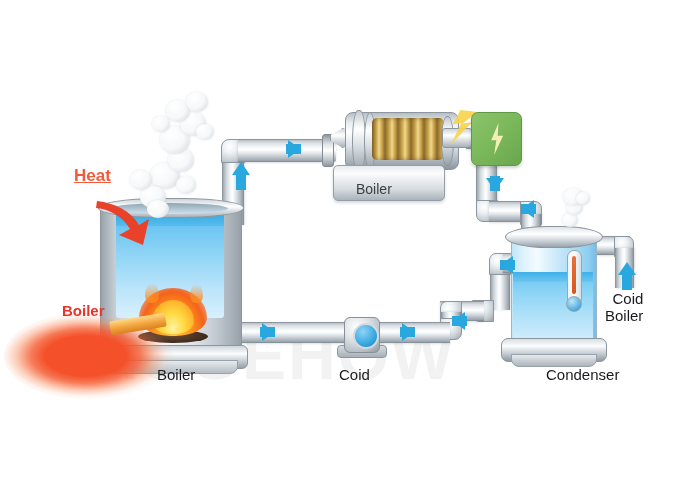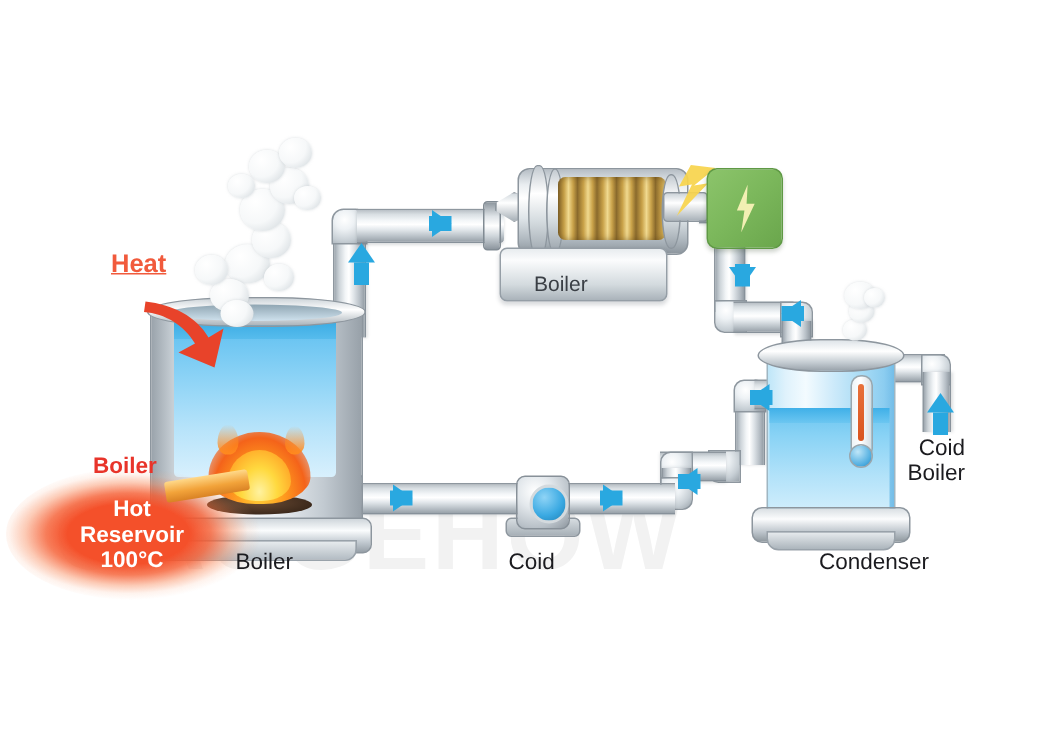--- a/index.html
+++ b/index.html
@@ -404,25 +404,20 @@
   <div class="abs arrow arr-r" style="left:402px;top:323px;"></div>
   <div class="abs arrow arr-r" style="left:262px;top:323px;"></div>
   <div class="abs arrow arr-u" style="left:618px;top:262px;"></div>
 
   <div class="abs" id="hotglow"></div>
   <div class="abs" style="left:110px;top:317px;width:56px;height:14px;background:linear-gradient(to bottom,#ffd98a,#f2a33a 55%,#d98224);transform:rotate(-9deg);border-radius:2px;"></div>
 
   <div class="abs lbl heat" id="lbl-heat">Heat</div>
   <div class="abs lbl red" id="lbl-boiler-red">Boiler</div>
 
-  <div class="abs lbl white" id="lbl-hotres">
-    <div>Hot</div>
-    <div>Reservoir</div>
-    <div>100°C</div>
-  </div>
 
   <div class="abs lbl" id="lbl-boiler-bottom">Boiler</div>
   <div class="abs lbl" id="lbl-pump">Coid</div>
   <div class="abs lbl" id="lbl-condenser">Condenser</div>
 
   <div class="abs lbl" id="lbl-coldwater">
     <div>Coid</div>
     <div>Boiler</div>
   </div>
 

